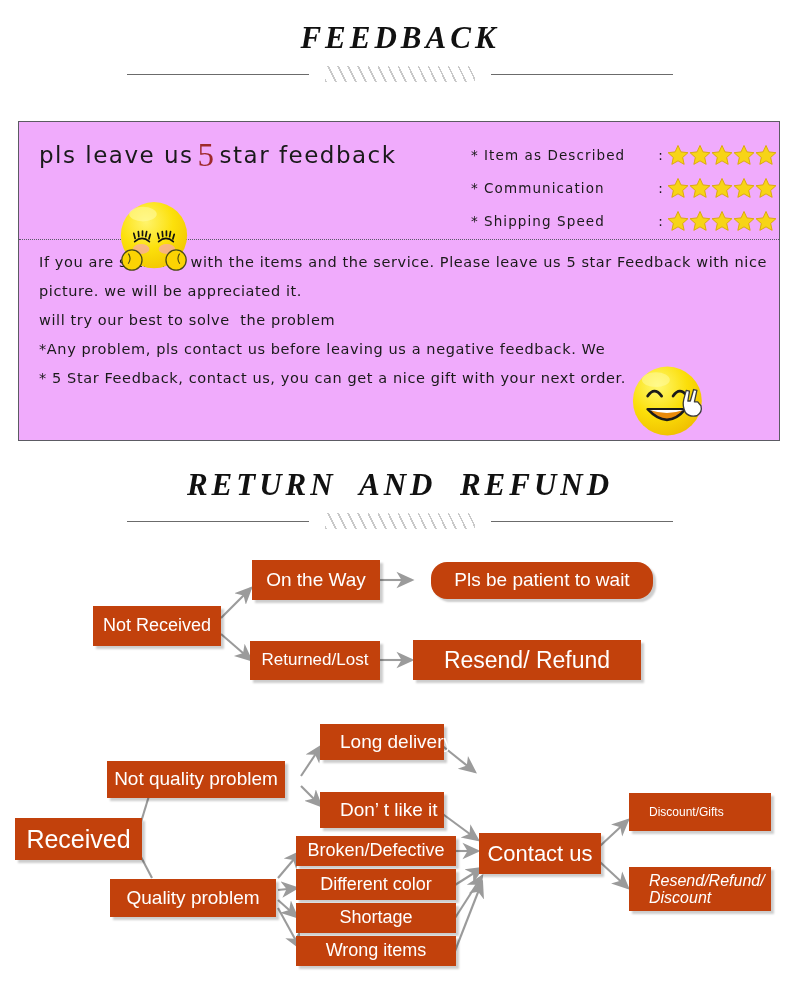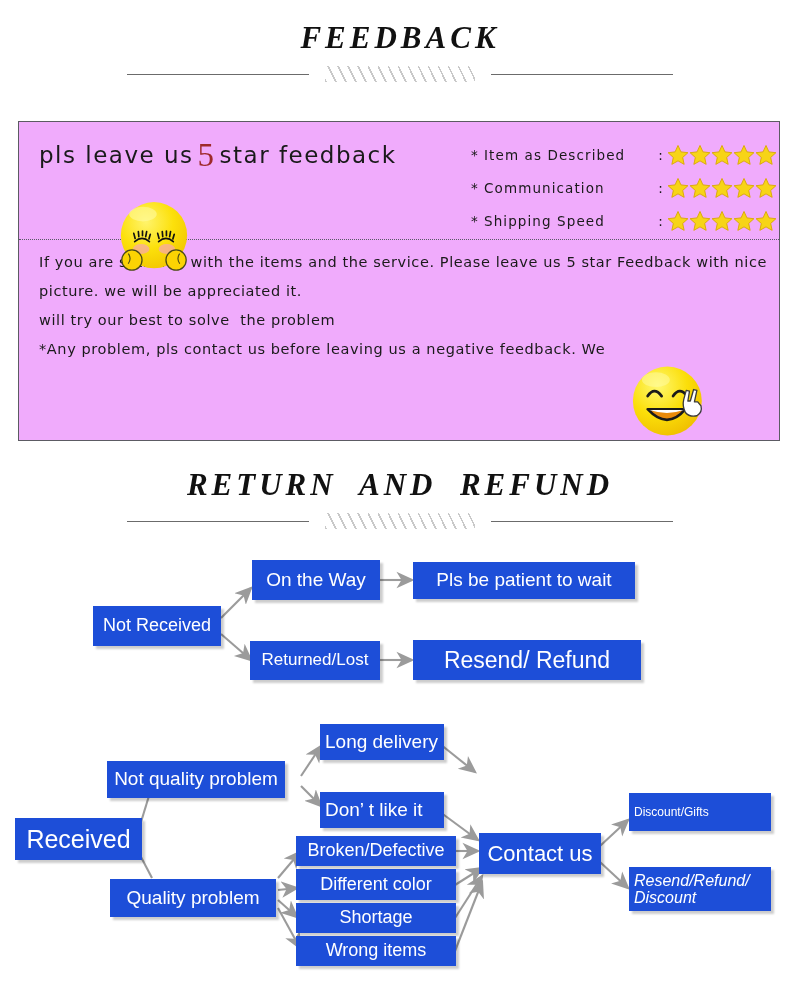--- a/index.html
+++ b/index.html
@@ -137,34 +137,34 @@
   .flow {
     position: absolute;
     left: 0;
     top: 0;
     width: 800px;
     height: 1006px;
     pointer-events: none;
   }
   .node {
     position: absolute;
-    background: #1d4ed8;
+    background: #c2410c;
     color: #ffffff;
     font-family: "Liberation Sans", sans-serif;
     font-weight: 400;
     box-sizing: border-box;
     box-shadow: 3px 3px 2px rgba(0,0,0,0.20);
     display: flex;
     align-items: center;
     justify-content: center;
     text-align: center;
     line-height: 1.07;
     white-space: pre;
   }
-  .node.left-al { justify-content: flex-start; padding-left: 5px; text-align: left; }
+  .node.left-al { justify-content: flex-start; padding-left: 20px; text-align: left; }
 </style>
 </head>
 <body>
 
 <div class="section-head" style="top:18px;">
   <div class="section-title">FEEDBACK</div>
   <div class="divider-row">
     <div class="divider-line"></div>
     <div class="divider-hatch"></div>
     <div class="divider-line"></div>
@@ -249,20 +249,21 @@
       </span>
     </div>
 
   </div>
 
   <div class="fb-copy">
     <p>If you are satisfied with the items and the service. Please leave us 5 star Feedback with nice</p>
     <p>picture. we will be appreciated it.</p>
     <p>will try our best to solve  the problem</p>
     <p>*Any problem, pls contact us before leaving us a negative feedback. We</p>
+    <p>* 5 Star Feedback, contact us, you can get a nice gift with your next order.</p>
   </div>
 </div>
 
 <svg class="emoji emoji-shy" viewBox="0 0 100 100">
   <defs>
     <radialGradient id="gShy" cx="38%" cy="30%" r="75%">
       <stop offset="0%" stop-color="#FFF46B"></stop>
       <stop offset="55%" stop-color="#FCE00B"></stop>
       <stop offset="100%" stop-color="#F2C600"></stop>
     </radialGradient>
@@ -353,21 +354,21 @@
     <line x1="141" y1="857" x2="152" y2="878"></line>
   </g>
 </svg>
 
 <div>
 
   <div class="node" style="left:93px; top:606px; width:128px; height:40px; font-size:18px;">Not Received</div>
 
   <div class="node" style="left:252px; top:560px; width:128px; height:40px; font-size:19px;">On the Way</div>
 
-  <div class="node" style="left:413px; top:562px; width:222px; height:37px; font-size:19px;">Pls be patient to wait</div>
+  <div class="node" style="left:431px; top:562px; width:222px; height:37px; font-size:19px;border-radius:16px;">Pls be patient to wait</div>
 
   <div class="node" style="left:250px; top:641px; width:130px; height:39px; font-size:17px;">Returned/Lost</div>
 
   <div class="node" style="left:413px; top:640px; width:228px; height:40px; font-size:23px;">Resend/ Refund</div>
 
   <div class="node" style="left:15px; top:818px; width:127px; height:42px; font-size:25px;">Received</div>
 
   <div class="node" style="left:107px; top:761px; width:178px; height:37px; font-size:19px;">Not quality problem</div>
 
   <div class="node left-al" style="left:320px; top:724px; width:124px; height:36px; font-size:19px;">Long delivery</div>

